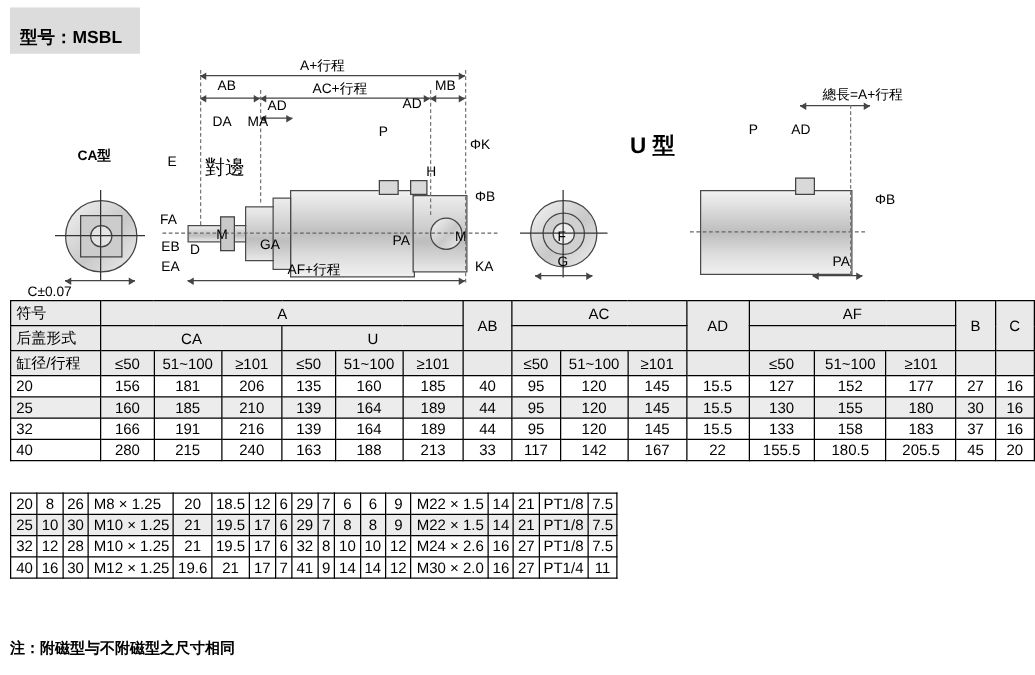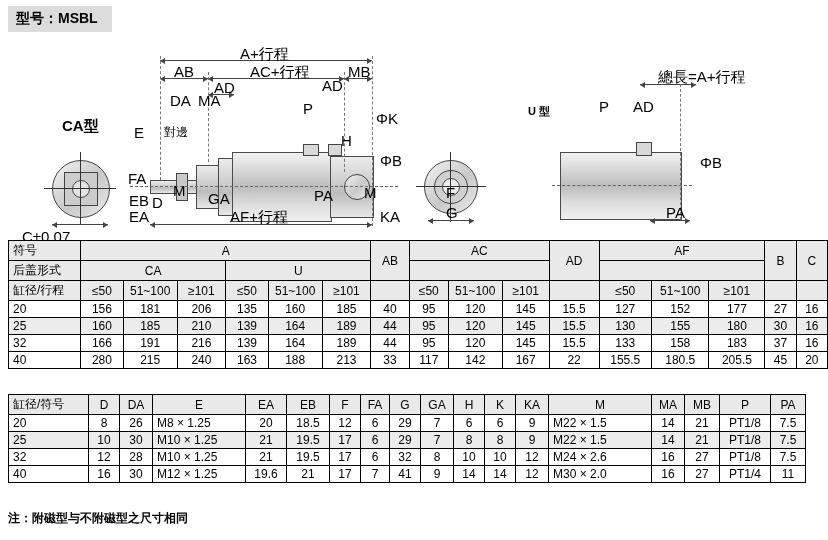--- a/index.html
+++ b/index.html
@@ -9,30 +9,30 @@
     font-family:"Liberation Sans", sans-serif;
     font-size:12px;
     color:#000;
     position:relative;
     overflow:hidden;
   }
   
   .title-bar{
     position:absolute;left:8px;top:6px;
     background:#dcdcdc;
-    padding:4px 14px 4px 8px;
+    padding:15px 14px 4px 8px;
     font-size:14px;font-weight:bold;
     border:0;
   }
   
   .drawing{
     position:absolute;left:0;top:32px;width:828px;height:200px;
   }
-  .lbl{position:absolute;font-size:15px;white-space:nowrap;}
-  .lbl.sm{font-size:12px;}
+  .lbl{position:absolute;font-size:11px;white-space:nowrap;}
+  .lbl.sm{font-size:16px;}
   .lbl.b{font-weight:bold;}
   .line-h{position:absolute;border-top:1px solid #333;height:0;}
   .line-v{position:absolute;border-left:1px solid #333;width:0;}
   .dim{position:absolute;border-top:1px solid #444;height:0;}
   .dim:before,.dim:after{
     content:"";position:absolute;top:-3px;width:0;height:0;
     border-top:3px solid transparent;border-bottom:3px solid transparent;
   }
   .dim:before{left:0;border-right:5px solid #444;}
   .dim:after{right:0;border-left:5px solid #444;}
@@ -142,21 +142,21 @@
     <span class="lbl" style="position:absolute;left:208px;top:158px;">GA</span>
     <span class="lbl" style="position:absolute;left:314px;top:155px;">PA</span>
     <span class="lbl" style="position:absolute;left:364px;top:152px;">M</span>
     <span class="lbl" style="position:absolute;left:129px;top:160px;">EB</span>
     <span class="lbl" style="position:absolute;left:152px;top:162px;">D</span>
     <span class="lbl" style="position:absolute;left:129px;top:176px;">EA</span>
     <span class="lbl" style="position:absolute;left:230px;top:176px;text-align:right;">AF+行程</span>
     <span class="lbl" style="position:absolute;left:380px;top:176px;">KA</span>
     <span class="lbl" style="position:absolute;left:446px;top:152px;">F</span>
     <span class="lbl" style="position:absolute;left:446px;top:172px;">G</span>
-    <span class="lbl b" style="position:absolute;left:528px;top:72px;font-size:11px;">U 型</span>
+    <span class="lbl b" style="position:absolute;left:504px;top:72px;font-size:18px;">U 型</span>
     <span class="lbl" style="position:absolute;left:658px;top:36px;">總長=A+行程</span>
     <span class="lbl" style="position:absolute;left:599px;top:66px;">P</span>
     <span class="lbl" style="position:absolute;left:633px;top:66px;">AD</span>
     <span class="lbl" style="position:absolute;left:700px;top:122px;">ΦB</span>
     <span class="lbl" style="position:absolute;left:666px;top:172px;">PA</span>
   </div>
 </div>
 
 <table class="tbl1">
   <tbody>
@@ -270,40 +270,20 @@
     <td>180.5</td>
     <td>205.5</td>
     <td>45</td>
     <td>20</td>
   </tr>
 </tbody>
   </table>
 
 <table class="tbl2">
   <tbody>
-      <tr>
-    <td class="hdr lead" style="width:72px;">缸径/符号</td>
-    <td class="hdr" style="width:24px;">D</td>
-    <td class="hdr" style="width:26px;">DA</td>
-    <td class="hdr" style="width:86px;">E</td>
-    <td class="hdr" style="width:34px;">EA</td>
-    <td class="hdr" style="width:36px;">EB</td>
-    <td class="hdr" style="width:24px;">F</td>
-    <td class="hdr" style="width:22px;">FA</td>
-    <td class="hdr" style="width:24px;">G</td>
-    <td class="hdr" style="width:26px;">GA</td>
-    <td class="hdr" style="width:24px;">H</td>
-    <td class="hdr" style="width:24px;">K</td>
-    <td class="hdr" style="width:26px;">KA</td>
-    <td class="hdr" style="width:96px;">M</td>
-    <td class="hdr" style="width:26px;">MA</td>
-    <td class="hdr" style="width:28px;">MB</td>
-    <td class="hdr" style="width:44px;">P</td>
-    <td class="hdr" style="width:28px;">PA</td>
-  </tr>
   <tr>
     <td class="lead">20</td>
     <td>8</td>
     <td>26</td>
     <td class="lead">M8 × 1.25</td>
     <td>20</td>
     <td>18.5</td>
     <td>12</td>
     <td>6</td>
     <td>29</td>

